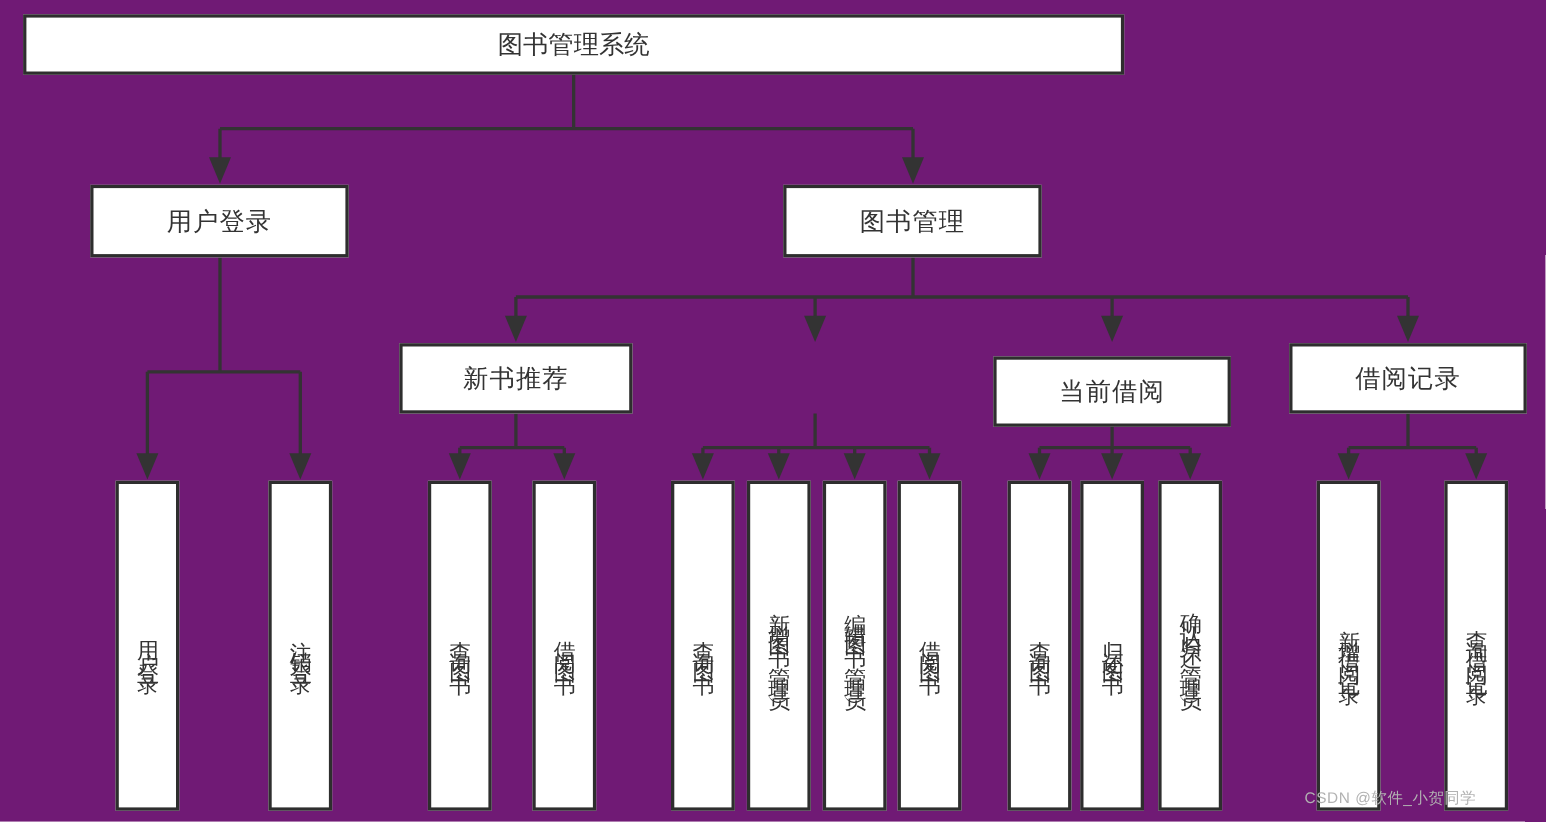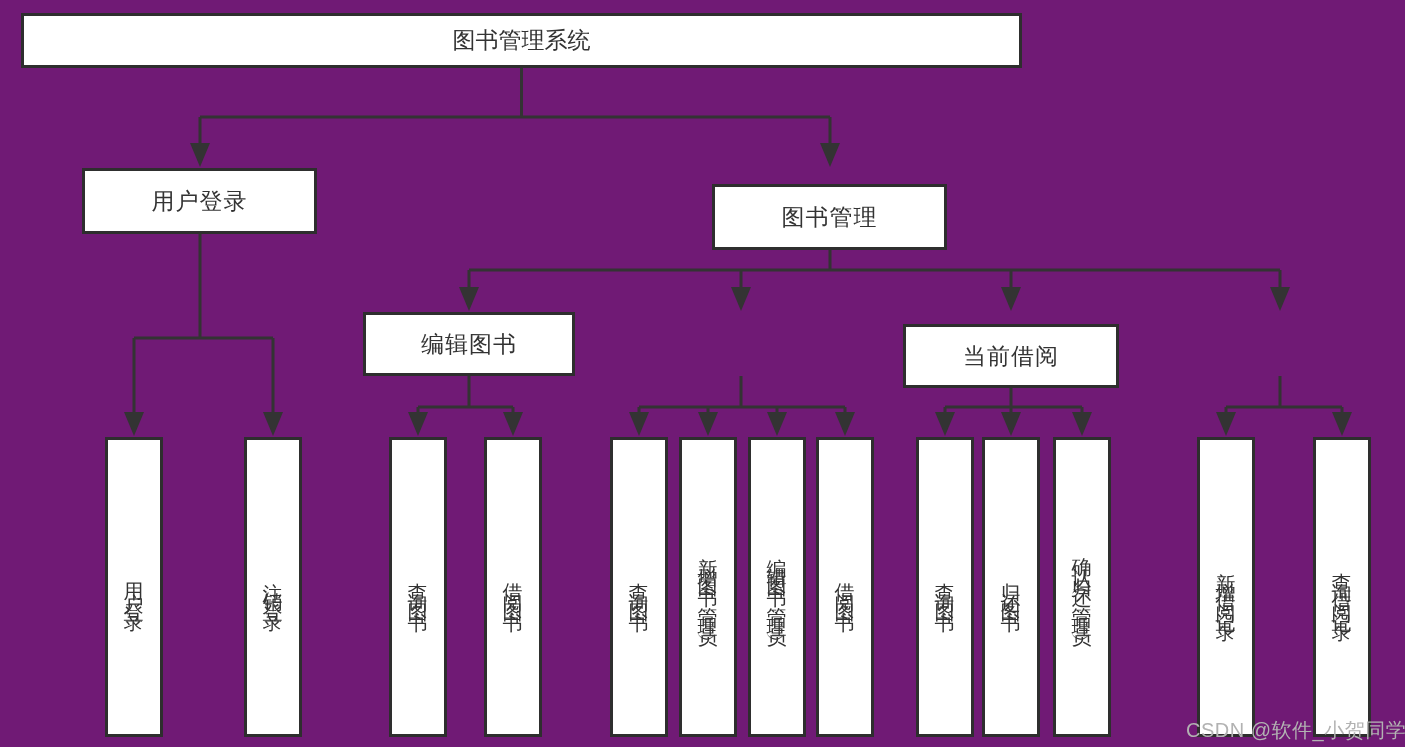--- a/index.html
+++ b/index.html
@@ -29,21 +29,21 @@
   .leaf{font-size:20px;}
   .leaf .vtext{
     writing-mode:vertical-rl;
     letter-spacing:10px;
     line-height:1;
     display:block;
   }
   .watermark{
     position:absolute;
     left:1186px;top:717px;
-    font-size:20px;
+    font-size:14px;
     color:#b2b2b2;
     letter-spacing:0.5px;
     white-space:nowrap;
   }
 </style>
 </head>
 <body>
 
 <div class="canvas">
 
@@ -87,29 +87,32 @@
     </g>
   </svg>
 
   <div class="box root-node" style="left:21px;top:13px;width:1001px;height:55px">
     <span>图书管理系统</span>
   </div>
 
   <div class="box h-node" style="left:82px;top:168px;width:235px;height:66px">
     <span>用户登录</span>
   </div>
-  <div class="box h-node" style="left:712px;top:184px;width:235px;height:66px">
+  <div class="box h-node" style="left:712px;top:168px;width:235px;height:66px">
     <span>图书管理</span>
   </div>
 
   <div class="box h-node" style="left:363px;top:312px;width:212px;height:64px">
-    <span>编辑图书</span>
+    <span>新书推荐</span>
   </div>
   <div class="box h-node" style="left:903px;top:324px;width:216px;height:64px">
     <span>当前借阅</span>
+  </div>
+  <div class="box h-node" style="left:1172px;top:312px;width:216px;height:64px">
+    <span>借阅记录</span>
   </div>
 
   <div class="box leaf" style="left:105px;top:437px;width:58px;height:300px">
     <span class="vtext">用户登录</span>
   </div>
   <div class="box leaf" style="left:244px;top:437px;width:58px;height:300px">
     <span class="vtext">注销登录</span>
   </div>
   <div class="box leaf" style="left:389px;top:437px;width:58px;height:300px">
     <span class="vtext">查询图书</span>

